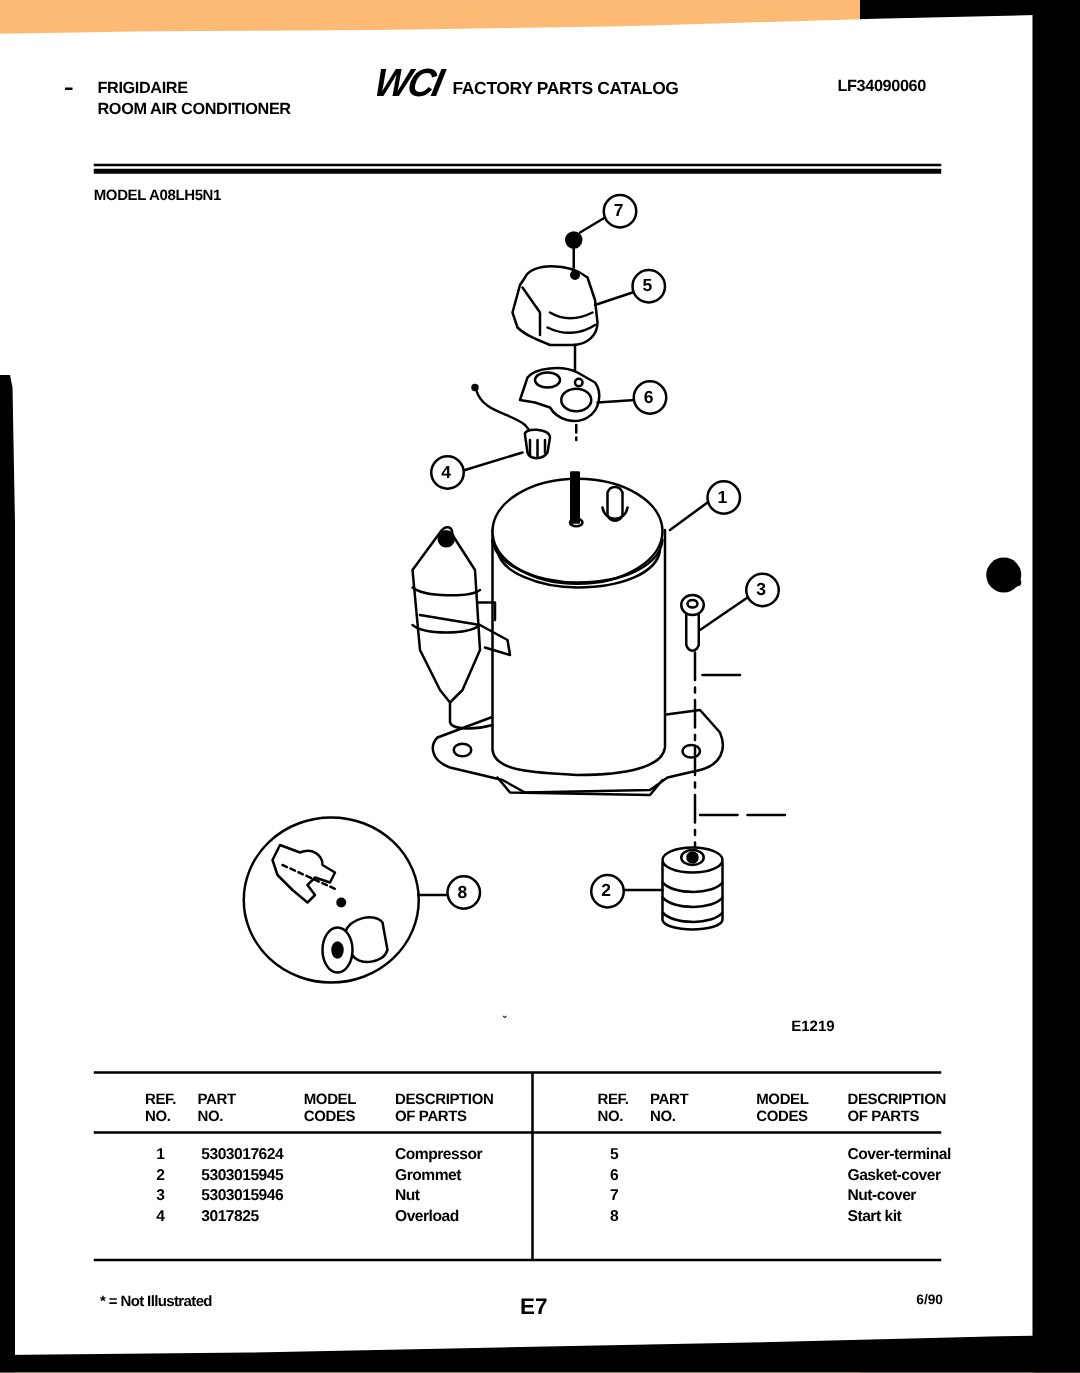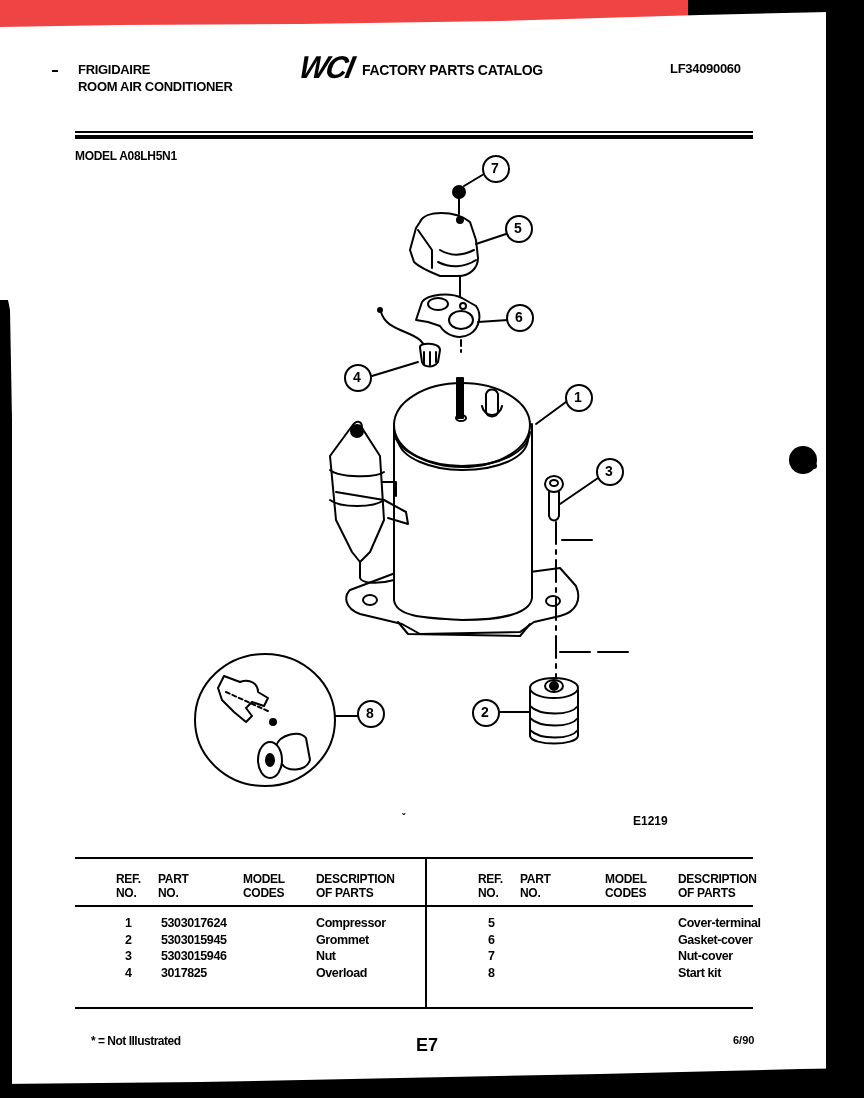--- a/index.html
+++ b/index.html
@@ -4,21 +4,21 @@
   <style>
     html, body { margin: 0; padding: 0; }
     body {
       width: 864px; height: 1098px; position: relative; overflow: hidden;
       background: #000000;
       font-family: "Liberation Sans", sans-serif;
       color: #000;
     }
     .page {
       position: absolute; left: 0; top: 0; width: 688px; height: 1098px;
-      background: #ef4444;
+      background: #fdba74;
     }
     
     .paper {
       position: absolute; left: 0; top: 0; width: 864px; height: 1098px;
     }
     .abs { position: absolute; white-space: nowrap; }
     .bold { font-weight: bold; }
     .hdr-text { font-size: 13px; font-weight: bold; letter-spacing: -0.3px; }
     .wci-logo {
       font-family: "Liberation Sans", sans-serif;
@@ -252,16 +252,16 @@
     <div>7</div>
     <div>8</div>
   </div>
   <div class="col td" style="left:649px; top:915px;">
     <div>Cover-terminal</div>
     <div>Gasket-cover</div>
     <div>Nut-cover</div>
     <div>Start kit</div>
   </div>
 
-  <div class="abs bold" style="left:80px; top:1034px; font-size:12px; letter-spacing:-0.5px;margin-left:11px;">* = Not Illustrated</div>
+  <div class="abs bold" style="left:80px; top:1034px; font-size:12px; letter-spacing:-0.5px;">* = Not Illustrated</div>
   <div class="abs bold" style="left:416px; top:1035px; font-size:18px;">E7</div>
   <div class="abs bold" style="left:733px; top:1034px; font-size:11px;">6/90</div>
 </div>
 
 </body></html>

